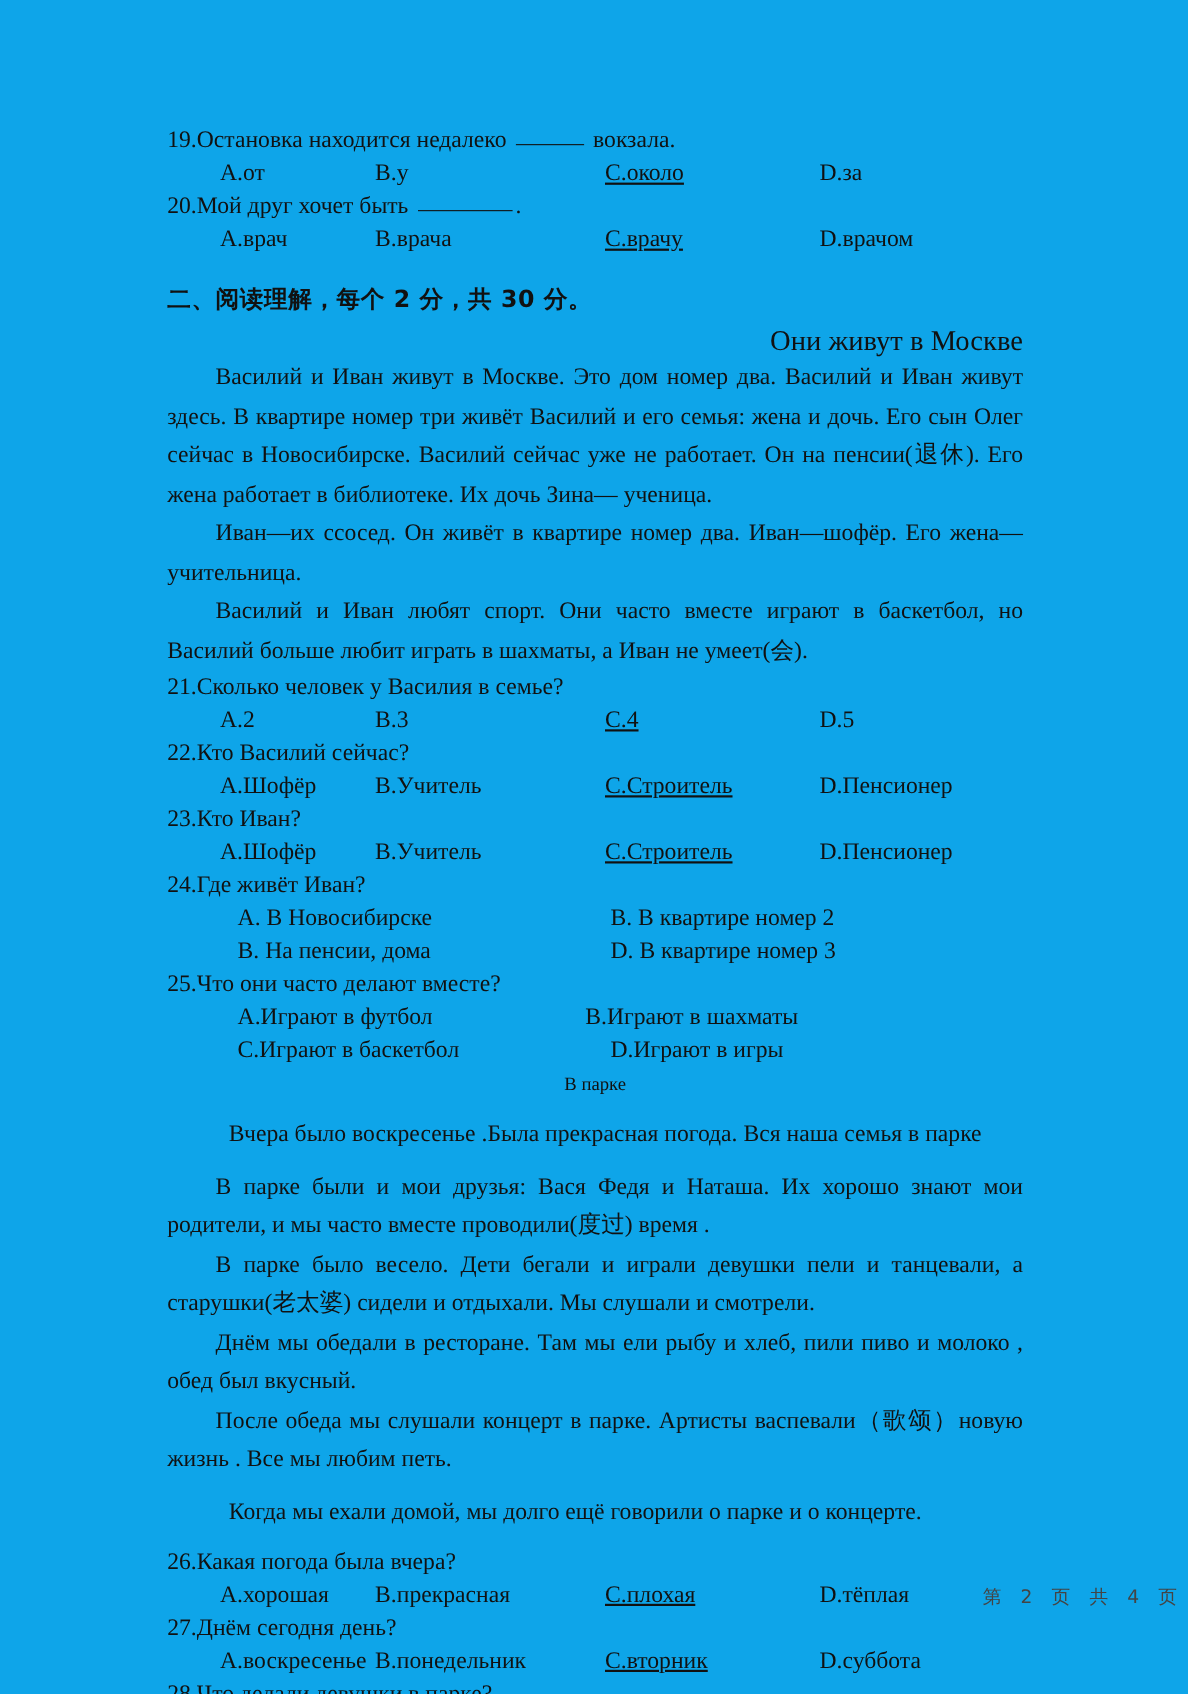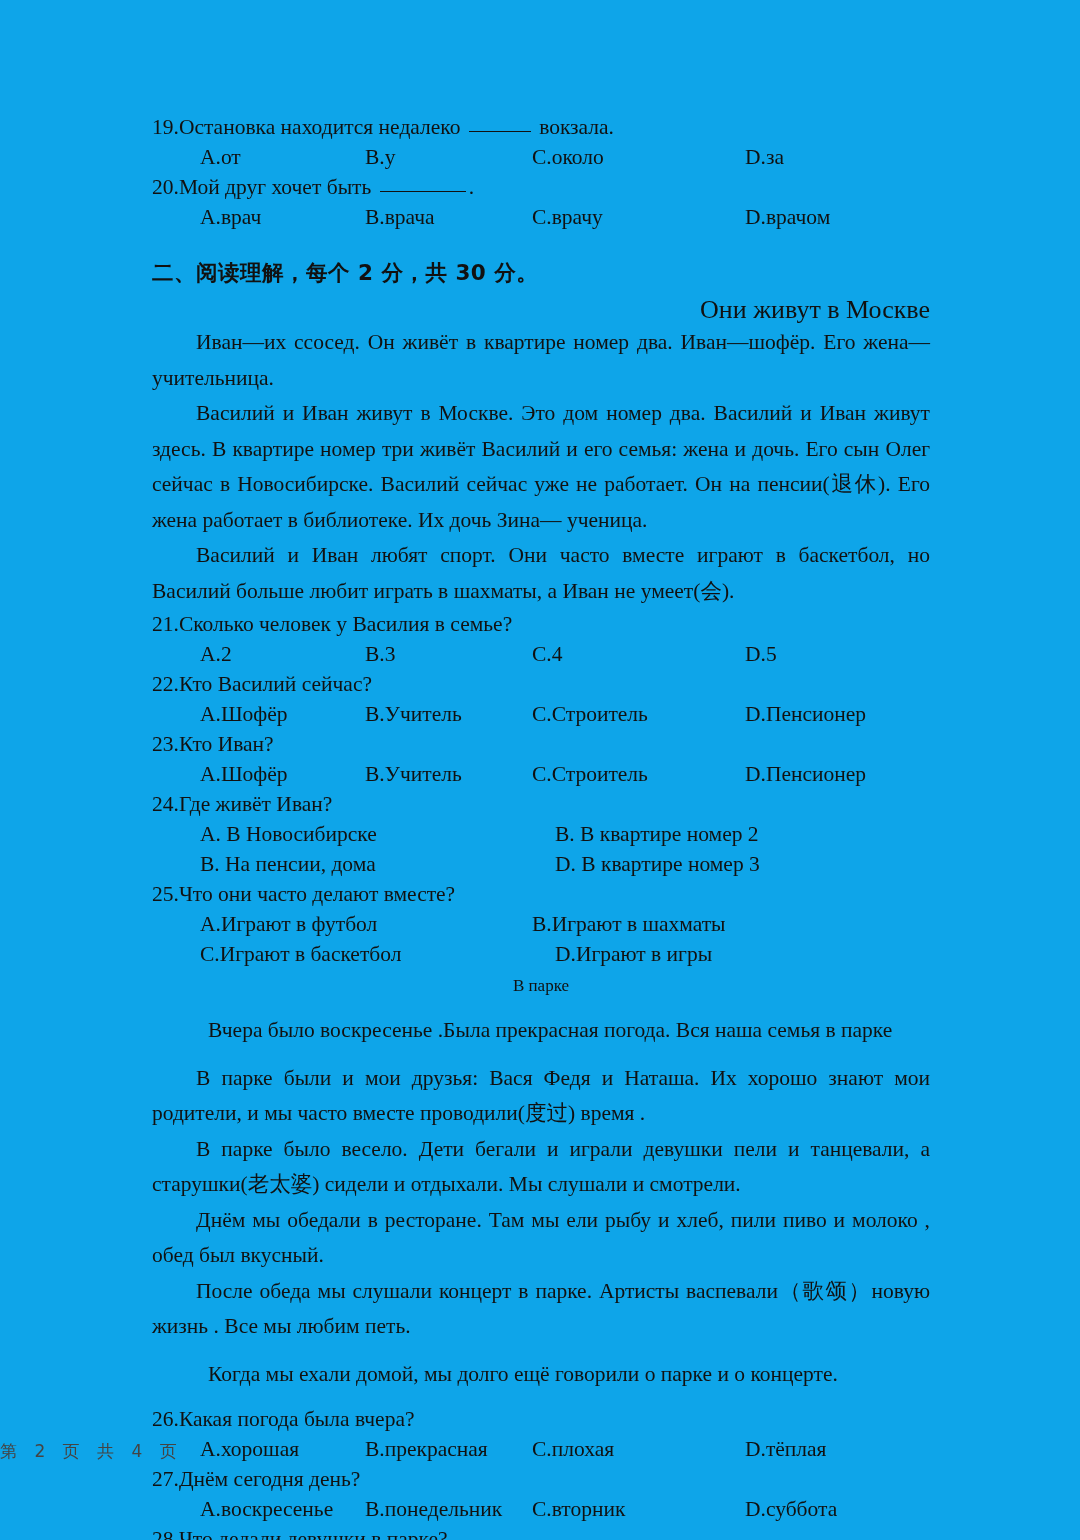--- a/index.html
+++ b/index.html
@@ -46,34 +46,34 @@
     position: relative;
     height: 30px;
     font-size: 21.5px;
     line-height: 30px;
   }
   .opts4 > span {
     position: absolute;
     white-space: nowrap;
   }
   .oA { left: 48px; }
-  .oB { left: 213px; }
-  .oC { left: 380px; }
+  .oB { left: 189px; }
+  .oC { left: 398px; text-decoration: underline; }
   .oD { left: 593px; }
   .opts2 {
     position: relative;
     height: 30px;
     font-size: 21.5px;
     line-height: 30px;
   }
   .opts2 > span {
     position: absolute;
     white-space: nowrap;
   }
-  .p2L { left: 48px; }
+  .p2L { left: 64px; }
   .p2R { left: 380px; }
   .p2Rb { left: 403px; }
   .section-head {
     font-family: "DejaVu Sans", "Liberation Sans", sans-serif;
     font-weight: bold;
     font-size: 21.5px;
     line-height: 30px;
     letter-spacing: 0.5px;
     margin-top: 26px;
     margin-bottom: 6px;
@@ -102,21 +102,21 @@
     font-size: 21.5px;
     line-height: 35.5px;
     text-indent: 44px;
     margin: 12px;
   }
   .footer {
     position: absolute;
     left: 0;
     right: 4px;
     top: 1440px;
-    text-align: left;
+    text-align: right;
     font-family: "DejaVu Sans", "Liberation Sans", sans-serif;
     font-size: 17px;
     letter-spacing: 6px;
     color: #444444;
   }
 </style>
 </head>
 <body>
 
 <div class="page">
@@ -134,22 +134,22 @@
     <div class="opts4">
       <span class="oA">А.врач</span>
       <span class="oB">В.врача</span>
       <span class="oC">С.врачу</span>
       <span class="oD">D.врачом</span>
     </div>
 
     <div class="section-head">二、阅读理解，每个 2 分，共 30 分。</div>
 
     <div class="story-title">Они живут в Москве</div>
+    <p class="para">Василий и Иван живут в Москве. Это дом номер два. Василий и Иван живут здесь. В квартире номер три живёт Василий и его семья: жена и дочь. Его сын Олег сейчас в Новосибирске. Василий сейчас уже не работает. Он на пенсии(退休). Его жена работает в библиотеке. Их дочь Зина— ученица.</p>
     <p class="para">Иван—их ссосед. Он живёт в квартире номер два. Иван—шофёр. Его жена— учительница.</p>
-    <p class="para">Василий и Иван живут в Москве. Это дом номер два. Василий и Иван живут здесь. В квартире номер три живёт Василий и его семья: жена и дочь. Его сын Олег сейчас в Новосибирске. Василий сейчас уже не работает. Он на пенсии(退休). Его жена работает в библиотеке. Их дочь Зина— ученица.</p>
     <p class="para">Василий и Иван любят спорт. Они часто вместе играют в баскетбол, но Василий больше любит играть в шахматы, а Иван не умеет(会).</p>
 
     <div class="q-line"><span>21.</span><span>Сколько человек у Василия в семье?</span></div>
     <div class="opts4">
       <span class="oA">А.2</span>
       <span class="oB">В.3</span>
       <span class="oC">С.4</span>
       <span class="oD">D.5</span>
     </div>
 

